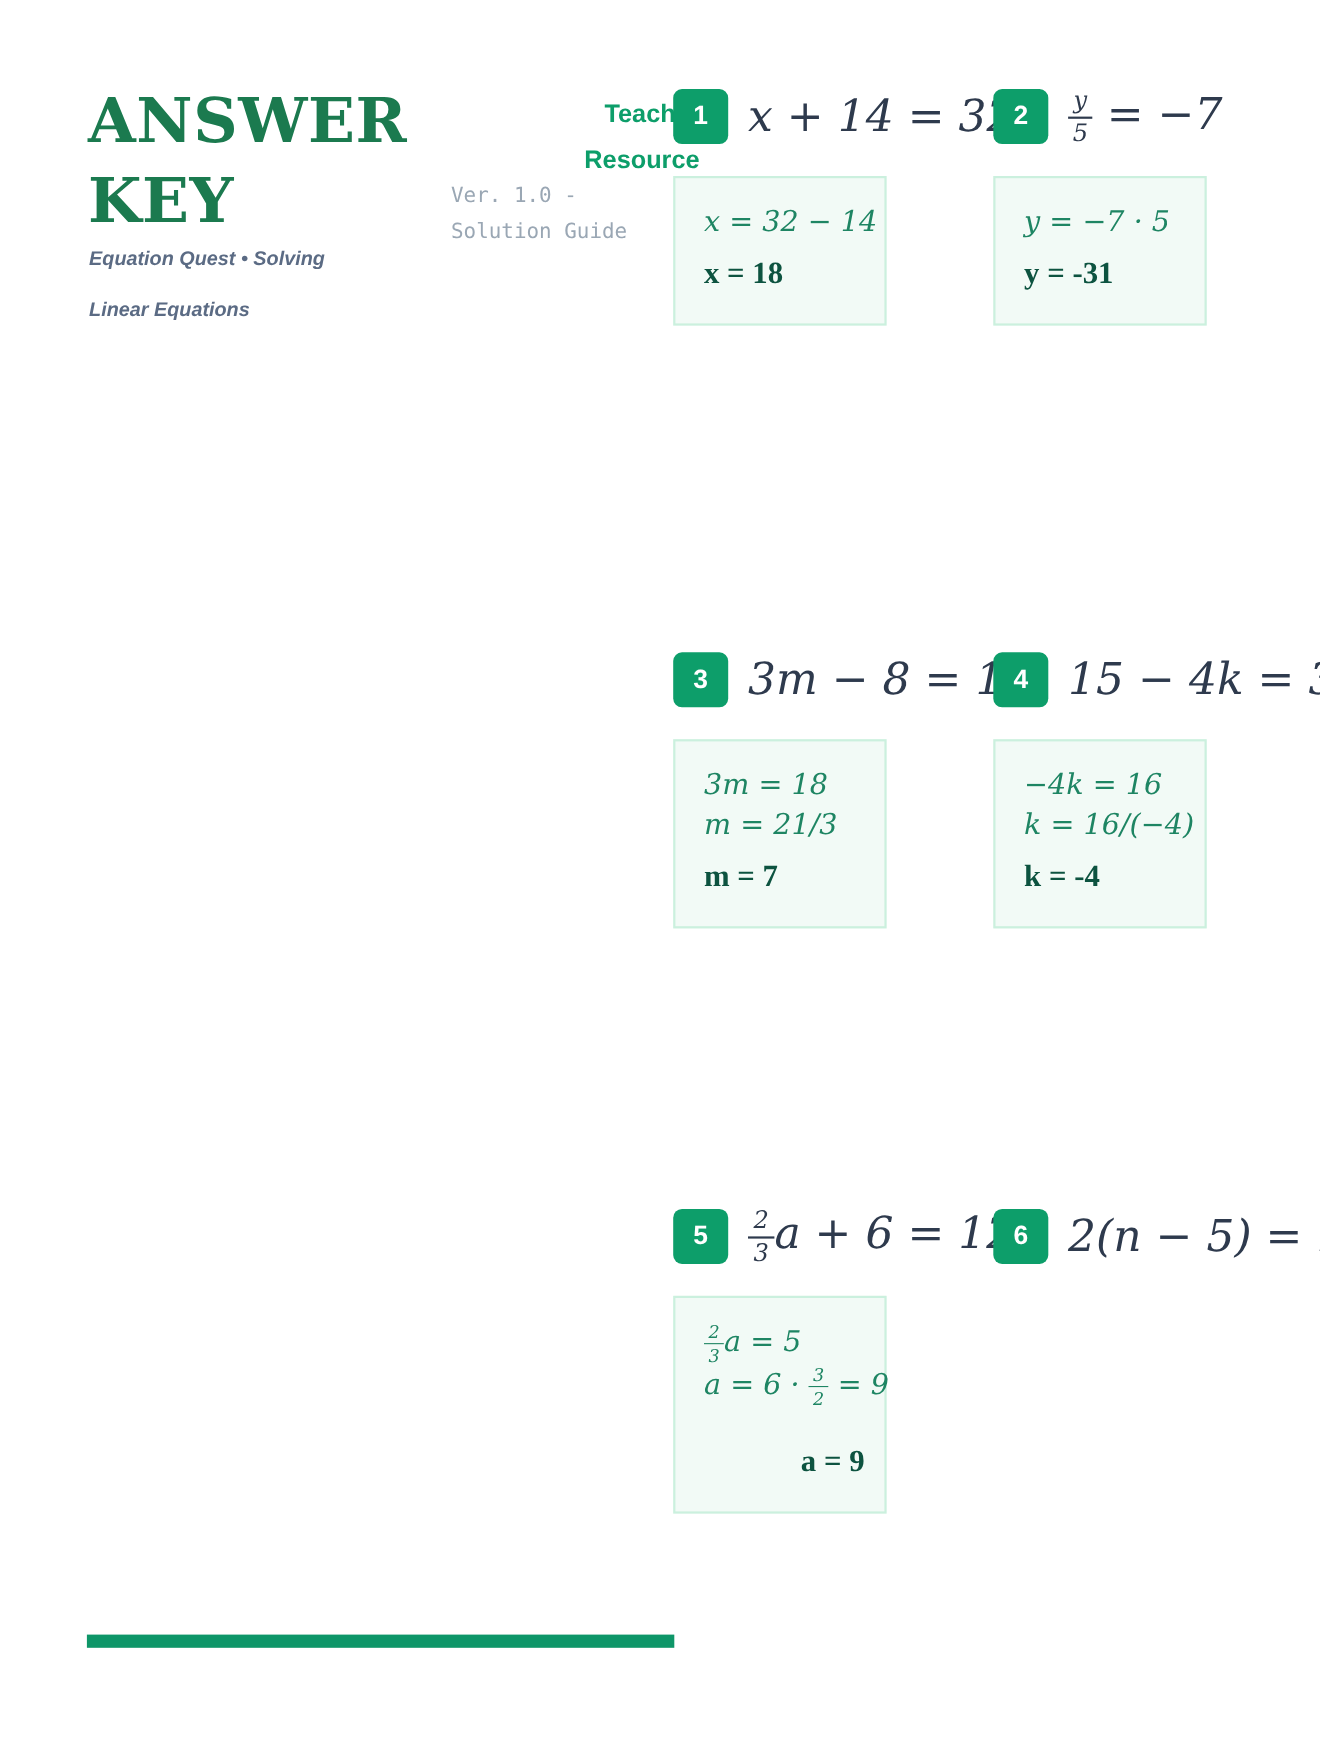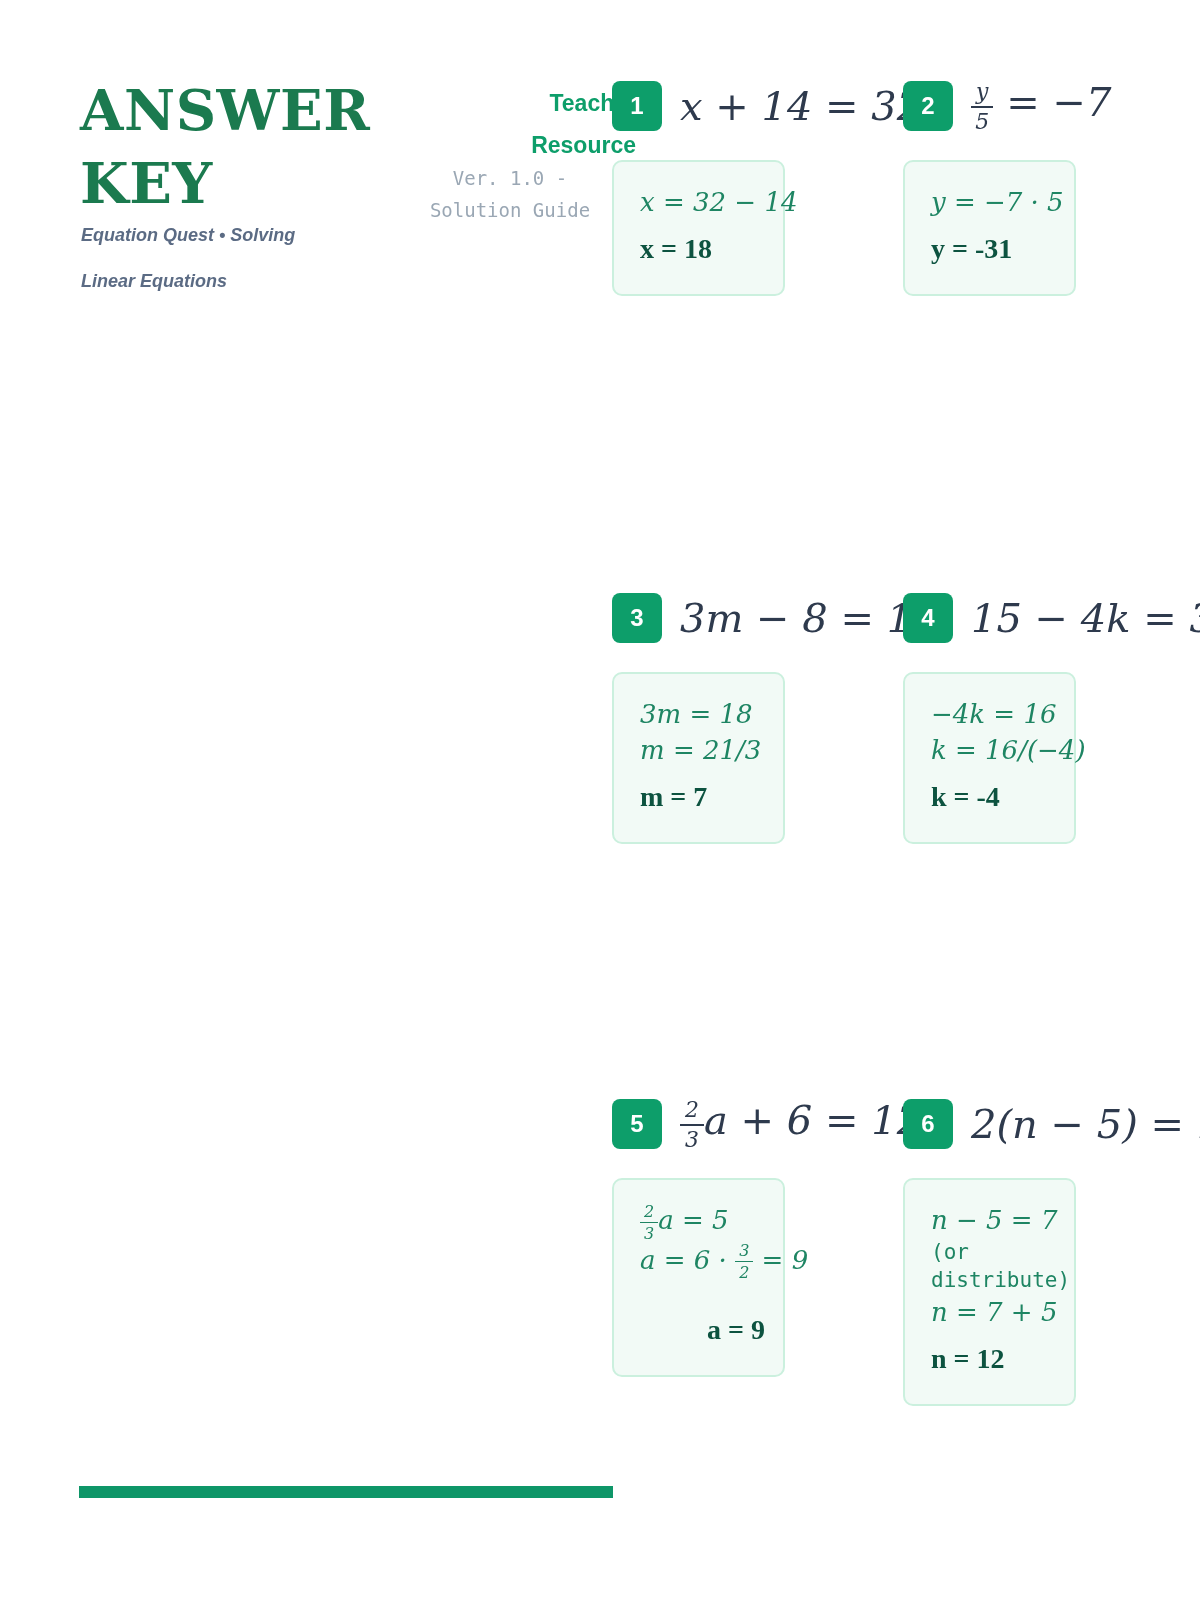--- a/index.html
+++ b/index.html
@@ -55,21 +55,21 @@
     text-align:right;
     font-weight:700;
     font-size:23px;
     line-height:42px;
     color:var(--accent-green);
   }
   .version-label{
     position:absolute;
     left:410px; top:162px;
     width:200px;
-    text-align:center;
+    text-align:left;
     font-family:"DejaVu Sans Mono",monospace;
     font-size:19px;
     line-height:32px;
     color:var(--muted-gray);
   }
 
   
   .problem{position:absolute;width:297px;}
   .col1{left:612px;}
   .col2{left:903px;}
@@ -97,25 +97,25 @@
     font-family:"DejaVu Serif",serif;
     font-style:italic;
     font-size:40px;
     color:var(--equation-ink);
     white-space:pre;
   }
   .eq-rest{white-space:pre;}
 
   .solution-box{
     margin-top:28px;
-    width:173px;
+    width:194px;
     box-sizing:border-box;
     background:var(--box-bg);
     border:2px solid var(--box-border);
-    border-radius:10px;
+    border-radius:0;
     padding:22px 18px 26px 26px;
   }
   .step{
     font-family:"DejaVu Serif",serif;
     font-style:italic;
     font-size:26px;
     line-height:36px;
     color:var(--step-green);
     white-space:pre;
   }
@@ -229,23 +229,17 @@
       <div class="step"><span>a = 6 · </span><span class="frac"><span class="frac-num">3</span><span class="frac-den">2</span></span><span> = 9</span></div>
       <div class="answer gap-lg">a = 9</div>
     </div>
   </div>
 
   <div class="problem col2 row3">
     <div class="prob-head">
       <div class="badge">6</div>
       <div class="equation">2(n − 5) = 14</div>
     </div>
-    <div class="solution-box">
-      <div class="step">n − 5 = 7</div>
-      <div class="step note">(or distribute)</div>
-      <div class="step">n = 7 + 5</div>
-      <div class="answer">n = 12</div>
-    </div>
   </div>
 
   <div class="footer-divider"></div>
 
 </div>
 
 </body></html>

